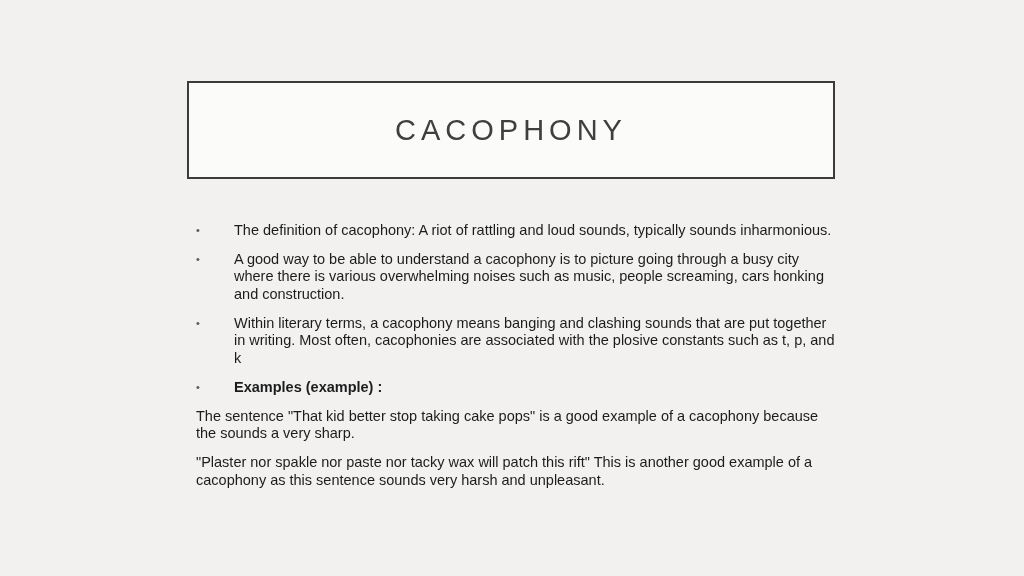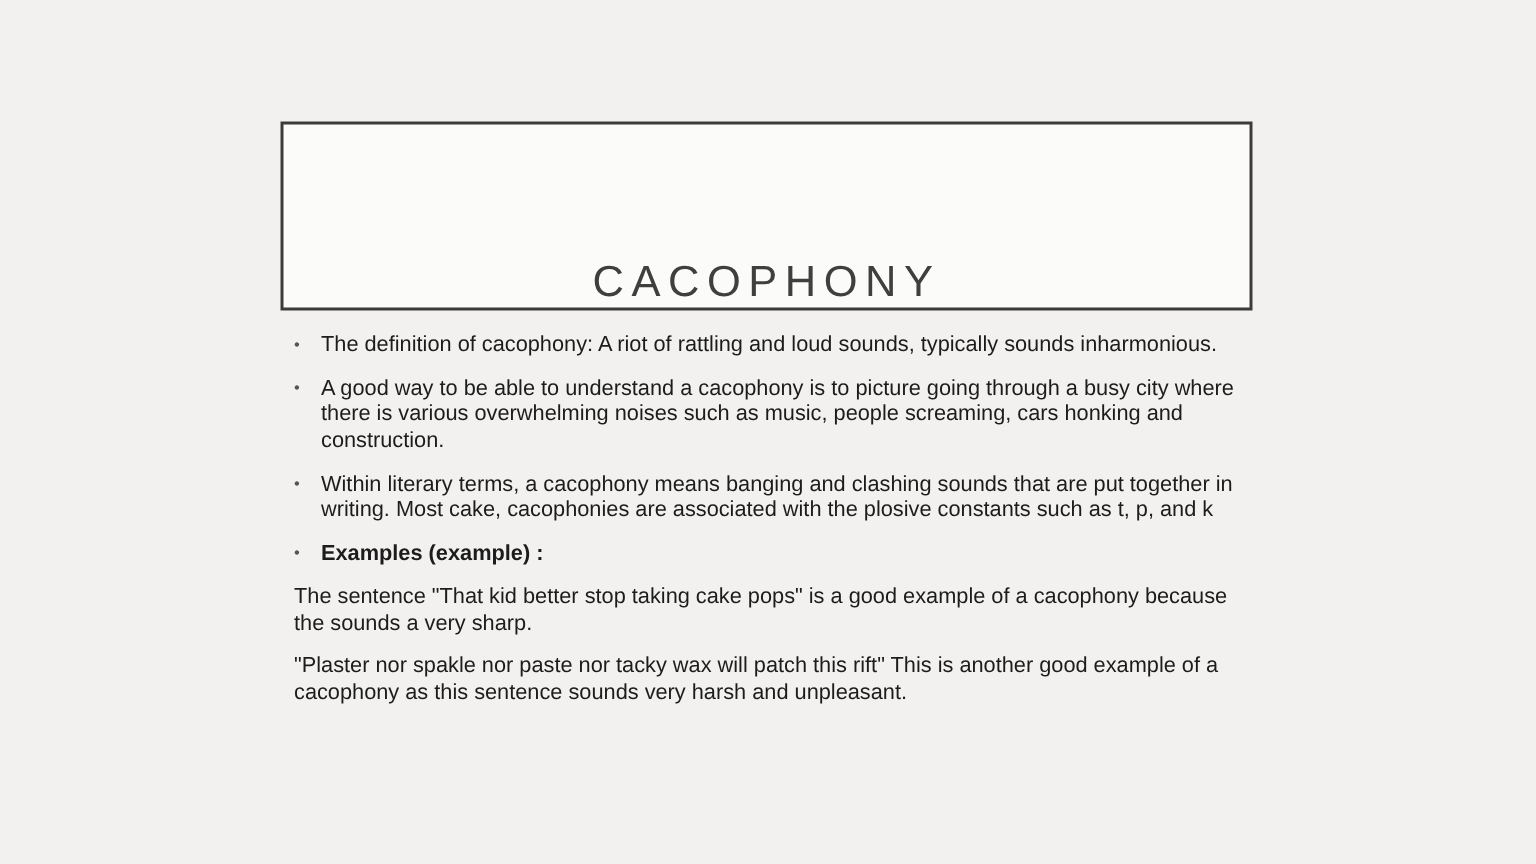--- a/index.html
+++ b/index.html
@@ -18,26 +18,26 @@
   .slide {
     position: absolute;
     inset: 0;
     background: #f2f1f0;
   }
   .title-box {
     position: absolute;
     left: 187px;
     top: 81px;
     width: 648px;
-    height: 126px;
+    height: 98px;
     background: #fbfbfa;
     border: 2px solid #3b3b3b;
     box-sizing: border-box;
     display: flex;
-    align-items: flex-end;
+    align-items: center;
     justify-content: center;
   }
   .title-text {
     font-size: 29px;
     font-weight: 400;
     letter-spacing: 5px;
     color: #3f3f3f;
   }
   .content {
     position: absolute;
@@ -57,20 +57,21 @@
     line-height: 1.22;
   }
   .bullet-marker {
     flex: 0 0 18px;
     color: #555;
     font-size: 11px;
     line-height: 1.6;
   }
   .bullet-text {
     flex: 1;
+    margin-left: 20px;
   }
   .bullet-item.bold .bullet-text {
     font-weight: 700;
   }
   .paragraph {
     font-size: 14.5px;
     line-height: 1.22;
     margin: 0 0 11px 0;
   }
 </style>
@@ -89,21 +90,21 @@
       <li class="bullet-item">
         <span class="bullet-marker">•</span>
         <span class="bullet-text">The definition of cacophony: A riot of rattling and loud sounds, typically sounds inharmonious.</span>
       </li>
       <li class="bullet-item">
         <span class="bullet-marker">•</span>
         <span class="bullet-text">A good way to be able to understand a cacophony is to picture going through a busy city where there is various overwhelming noises such as music, people screaming, cars honking and construction.</span>
       </li>
       <li class="bullet-item">
         <span class="bullet-marker">•</span>
-        <span class="bullet-text">Within literary terms, a cacophony means banging and clashing sounds that are put together in writing. Most cake, cacophonies are associated with the plosive constants such as  t, p, and k</span>
+        <span class="bullet-text">Within literary terms, a cacophony means banging and clashing sounds that are put together in writing. Most often, cacophonies are associated with the plosive constants such as  t, p, and k</span>
       </li>
       <li class="bullet-item bold">
         <span class="bullet-marker">•</span>
         <span class="bullet-text">Examples (example) :</span>
       </li>
     </ul>
 
     <p class="paragraph">The sentence "That kid better stop taking cake pops" is a good example of a cacophony because the sounds a very sharp.</p>
 
     <p class="paragraph">"Plaster nor spakle nor paste nor tacky wax will patch this rift" This is another good example of a cacophony as this sentence sounds very harsh and unpleasant.</p>

